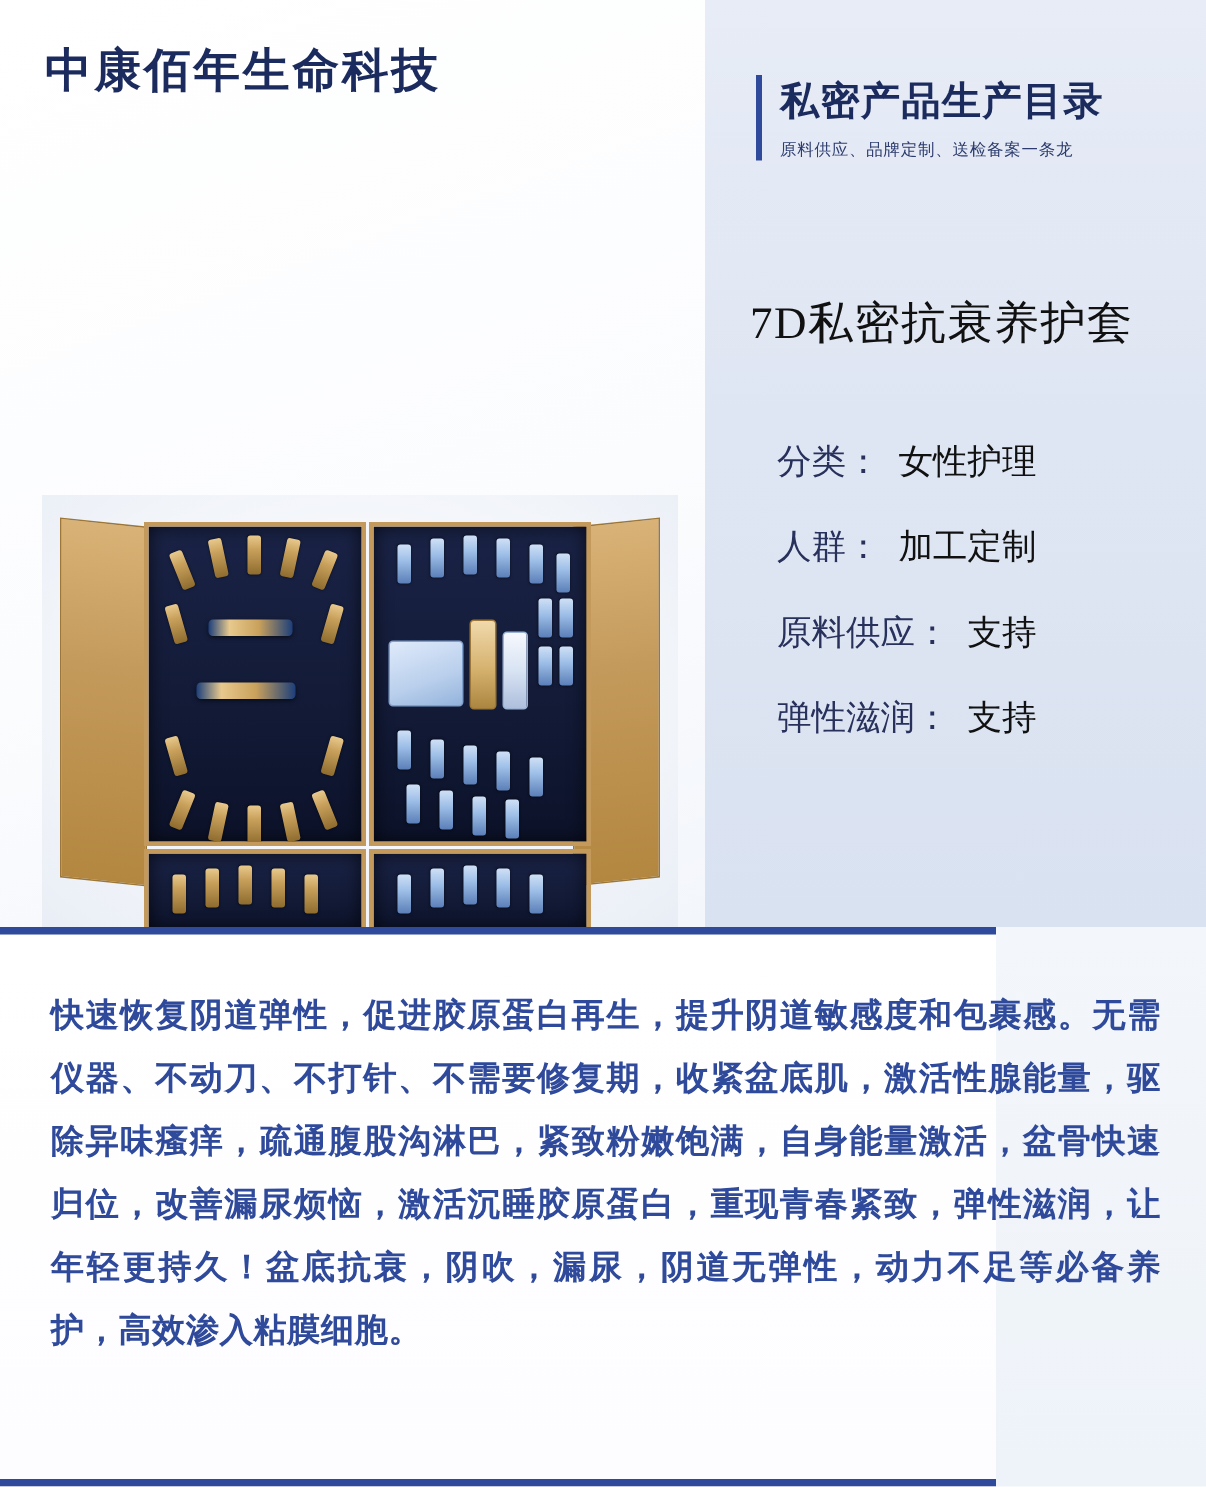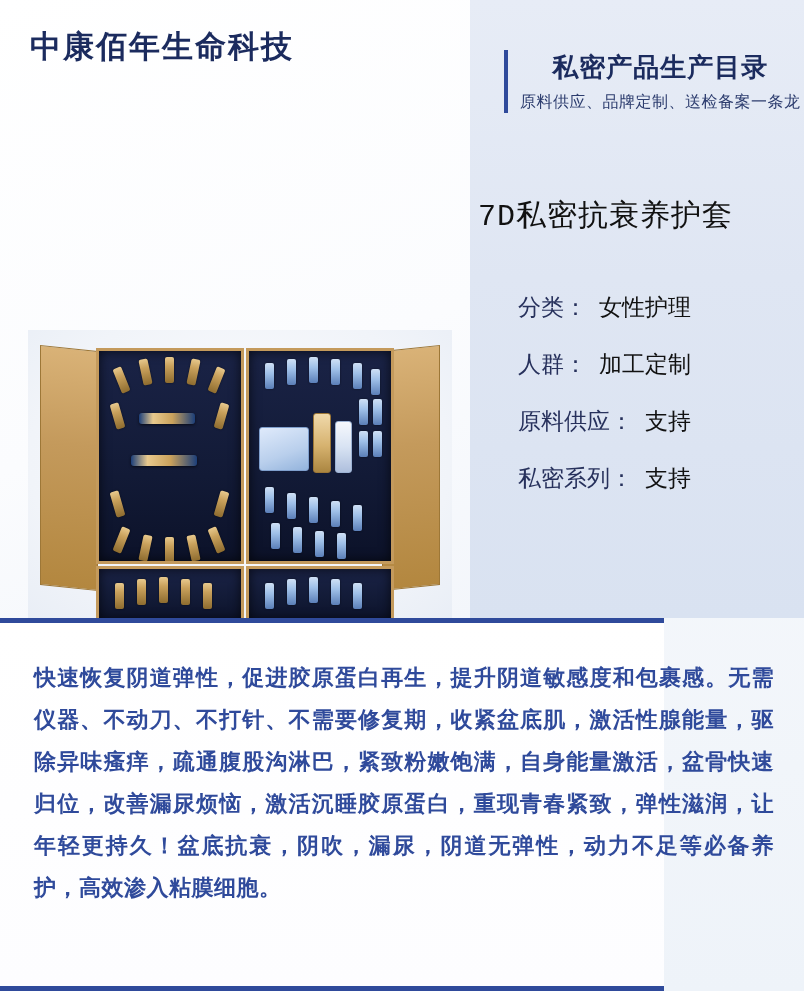--- a/index.html
+++ b/index.html
@@ -151,39 +151,38 @@
     padding-left: 12px;
     border-left: 4px solid #2f4a9b;
   }
   .catalog-title {
     font-size: 26px;
     font-weight: bold;
     color: #1b2b5e;
     letter-spacing: 1px;
     font-family: "DejaVu Sans", "Liberation Sans", sans-serif;
     white-space: nowrap;
-    text-align: center;
   }
   .catalog-sub {
     margin-top: 7px;
-    font-size: 16px;
+    font-size: 11px;
     color: #2c3c6e;
     letter-spacing: .5px;
     font-family: "DejaVu Sans", "Liberation Sans", sans-serif;
     white-space: nowrap;
   }
 
   .product-name {
     position: absolute;
-    left: 8px;
+    left: 30px;
     top: 195px;
     font-size: 30px;
     color: #111111;
     letter-spacing: 1px;
-    font-family: Liberation Mono, monospace;
+    font-family: Liberation Serif, serif;
     white-space: nowrap;
   }
 
   .spec-list {
     position: absolute;
     left: 48px;
     top: 292px;
     width: 290px;
   }
   .spec-row {
@@ -324,21 +323,21 @@
         </div>
         <div class="spec-row">
           <span class="spec-label">人群：</span>
           <span class="spec-value">加工定制</span>
         </div>
         <div class="spec-row">
           <span class="spec-label">原料供应：</span>
           <span class="spec-value">支持</span>
         </div>
         <div class="spec-row">
-          <span class="spec-label">私密系列：</span>
+          <span class="spec-label">弹性滋润：</span>
           <span class="spec-value">支持</span>
         </div>
       </div>
     </div>
   </div>
 
   <div class="bottom">
     <div class="desc">快速恢复阴道弹性，促进胶原蛋白再生，提升阴道敏感度和包裹感。无需仪器、不动刀、不打针、不需要修复期，收紧盆底肌，激活性腺能量，驱除异味瘙痒，疏通腹股沟淋巴，紧致粉嫩饱满，自身能量激活，盆骨快速归位，改善漏尿烦恼，激活沉睡胶原蛋白，重现青春紧致，弹性滋润，让年轻更持久！盆底抗衰，阴吹，漏尿，阴道无弹性，动力不足等必备养护，高效渗入粘膜细胞。</div>
   </div>
 

